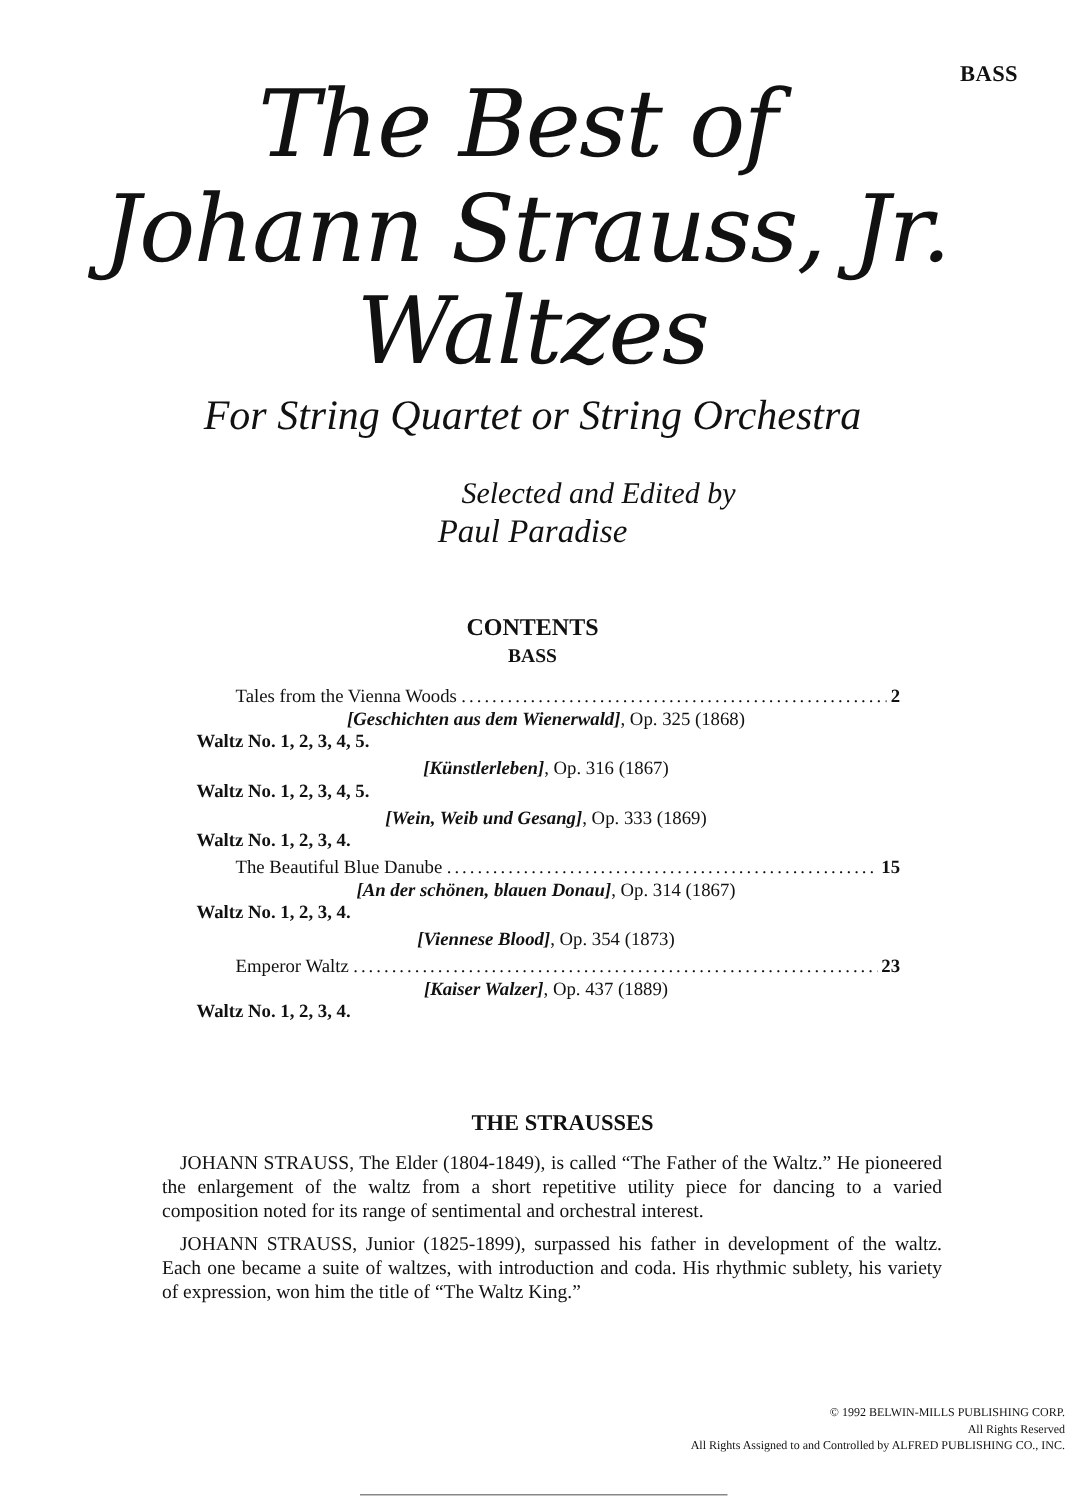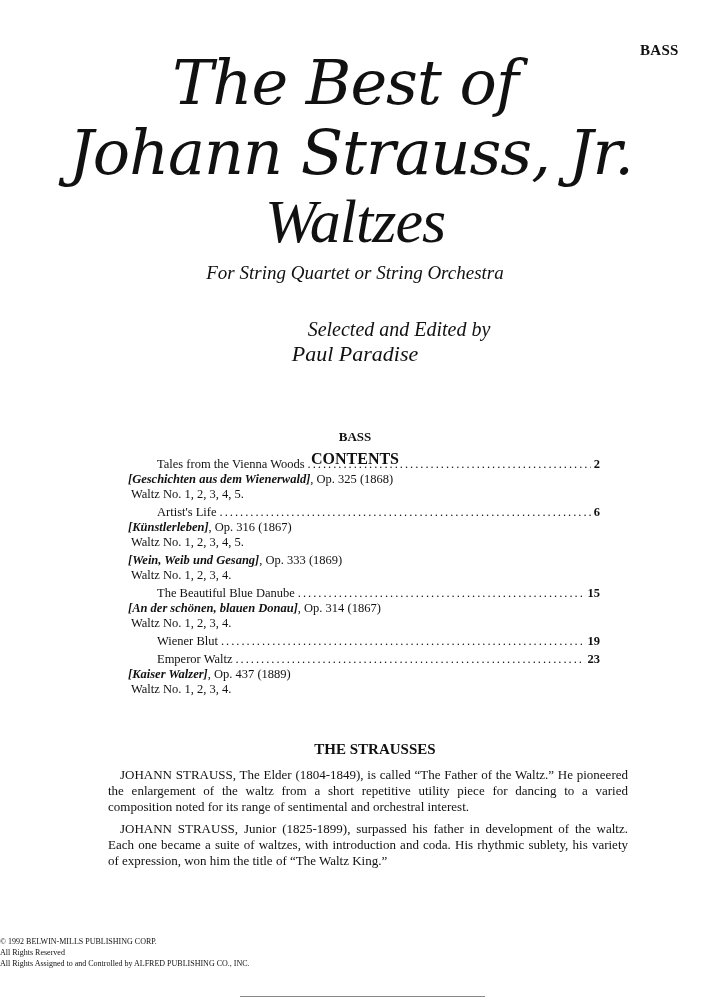--- a/index.html
+++ b/index.html
@@ -1,41 +1,41 @@
 <!DOCTYPE html>
 <html><head>
 <meta charset="utf-8">
 <style>
   html, body { margin: 0; padding: 0; background: #ffffff; }
   body { width: 710px; height: 1000px; position: relative; overflow: hidden; color: #111; font-family: "Liberation Serif", serif; }
   .part-label { position: absolute; top: 42px; left: 640px; font-size: 15px; font-weight: bold; letter-spacing: 0.3px; }
   .title { position: absolute; left: 0; width: 710px; text-align: center; font-style: italic; font-family: "DejaVu Serif", serif; font-weight: normal; line-height: 1; }
   .t1 { top: 52px; font-size: 62px; left: -10px; letter-spacing: -1px; }
   .t2 { top: 122px; font-size: 62px; left: -4px; letter-spacing: -1px; }
-  .t3 { top: 190px; font-size: 62px; letter-spacing: -1px; font-family: Liberation Serif, serif; }
-  .subtitle { position: absolute; top: 262px; left: 0; width: 710px; text-align: center; font-style: italic; font-size: 19px; font-family: "Liberation Serif", serif; }
+  .t3 { top: 190px; font-size: 62px; letter-spacing: -1px; }
+  .subtitle { position: absolute; top: 262px; left: 0; width: 710px; text-align: center; font-style: italic; font-size: 28px; font-family: "Liberation Serif", serif; }
   .selected { position: absolute; top: 318px; left: 0; width: 710px; text-align: center; font-style: italic; font-size: 20px; margin-left: 44px; }
   .editor { position: absolute; top: 341px; left: 0; width: 710px; text-align: center; font-style: italic; font-size: 22px; }
-  .contents-title { position: absolute; top: 410px; left: 0; width: 710px; text-align: center; font-weight: bold; font-size: 16px; margin-top: 40px; }
+  .contents-title { position: absolute; top: 410px; left: 0; width: 710px; text-align: center; font-weight: bold; font-size: 16px; }
   .contents-sub { position: absolute; top: 429px; left: 0; width: 710px; text-align: center; font-weight: bold; font-size: 13px; }
   .toc { position: absolute; top: 457px; left: 118px; width: 482px; font-size: 12.5px; font-family: "Liberation Serif", serif; }
   .toc-entry { margin-bottom: 3px; }
   .toc-line { display: flex; align-items: baseline; line-height: 15px; }
   .toc-title { white-space: nowrap; margin-left: 39px; }
   .toc-dots { flex: 1; overflow: hidden; white-space: nowrap; margin: 0 3px; letter-spacing: 2px; }
   .toc-dots::after { content: "................................................................................................................................................"; }
   .toc-page { font-weight: bold; white-space: nowrap; }
-  .toc-sub { padding-left: 10px; line-height: 15px; }
+  .toc-sub { padding-left: 10px; line-height: 15px; text-align: center; }
   .toc-sub i { font-weight: bold; }
-  .toc-waltz { padding-left: 13px; line-height: 15px; }
+  .toc-waltz { padding-left: 13px; line-height: 15px; font-weight: bold; }
   .strausses-title { position: absolute; top: 741px; left: 0; width: 710px; text-align: center; font-weight: bold; font-size: 15px; padding-left: 20px; }
   .para { position: absolute; left: 108px; width: 520px; font-size: 13px; line-height: 16px; text-align: justify; text-indent: 12px; }
   .p1 { top: 767px; }
   .p2 { top: 821px; }
-  .footer { position: absolute; top: 936px; left: 0; width: 710px; text-align: left; font-size: 8px; line-height: 11px; }
+  .footer { position: absolute; top: 936px; left: 0; width: 710px; text-align: right; font-size: 8px; line-height: 11px; }
   .footer-rule { position: absolute; top: 996px; left: 240px; width: 245px; height: 1px; background: #888; }
 </style>
 </head>
 <body>
 
 <div class="part-label">BASS</div>
 
 <div class="title t1">The Best of</div>
 <div class="title t2">Johann Strauss, Jr.</div>
 <div class="title t3">Waltzes</div>
@@ -51,47 +51,38 @@
   <div class="toc-entry">
     <div class="toc-line">
         <span class="toc-title">Tales from the Vienna Woods</span>
         <span class="toc-dots"></span>
         <span class="toc-page">2</span>
       </div>
     <div class="toc-sub"><i>[Geschichten aus dem Wienerwald]</i><span>, Op. 325 (1868)</span></div>
     <div class="toc-waltz">Waltz No. 1, 2, 3, 4, 5.</div>
   </div>
   <div class="toc-entry">
-    <div class="toc-line">
-        <span class="toc-title">Artist's Life</span>
-        <span class="toc-dots"></span>
-        <span class="toc-page">6</span>
-      </div>
     <div class="toc-sub"><i>[Künstlerleben]</i><span>, Op. 316 (1867)</span></div>
     <div class="toc-waltz">Waltz No. 1, 2, 3, 4, 5.</div>
   </div>
   <div class="toc-entry">
     <div class="toc-sub"><i>[Wein, Weib und Gesang]</i><span>, Op. 333 (1869)</span></div>
     <div class="toc-waltz">Waltz No. 1, 2, 3, 4.</div>
   </div>
   <div class="toc-entry">
     <div class="toc-line">
         <span class="toc-title">The Beautiful Blue Danube</span>
         <span class="toc-dots"></span>
         <span class="toc-page">15</span>
       </div>
     <div class="toc-sub"><i>[An der schönen, blauen Donau]</i><span>, Op. 314 (1867)</span></div>
     <div class="toc-waltz">Waltz No. 1, 2, 3, 4.</div>
   </div>
   <div class="toc-entry">
-    <div class="toc-line">
-        <span class="toc-title">Wiener Blut</span>
-        <span class="toc-dots"></span>
-        <span class="toc-page">19</span>
-      </div>
+    <div class="toc-sub"><i>[Viennese Blood]</i><span>, Op. 354 (1873)</span></div>
   </div>
   <div class="toc-entry">
     <div class="toc-line">
         <span class="toc-title">Emperor Waltz</span>
         <span class="toc-dots"></span>
         <span class="toc-page">23</span>
       </div>
     <div class="toc-sub"><i>[Kaiser Walzer]</i><span>, Op. 437 (1889)</span></div>
     <div class="toc-waltz">Waltz No. 1, 2, 3, 4.</div>
   </div>

